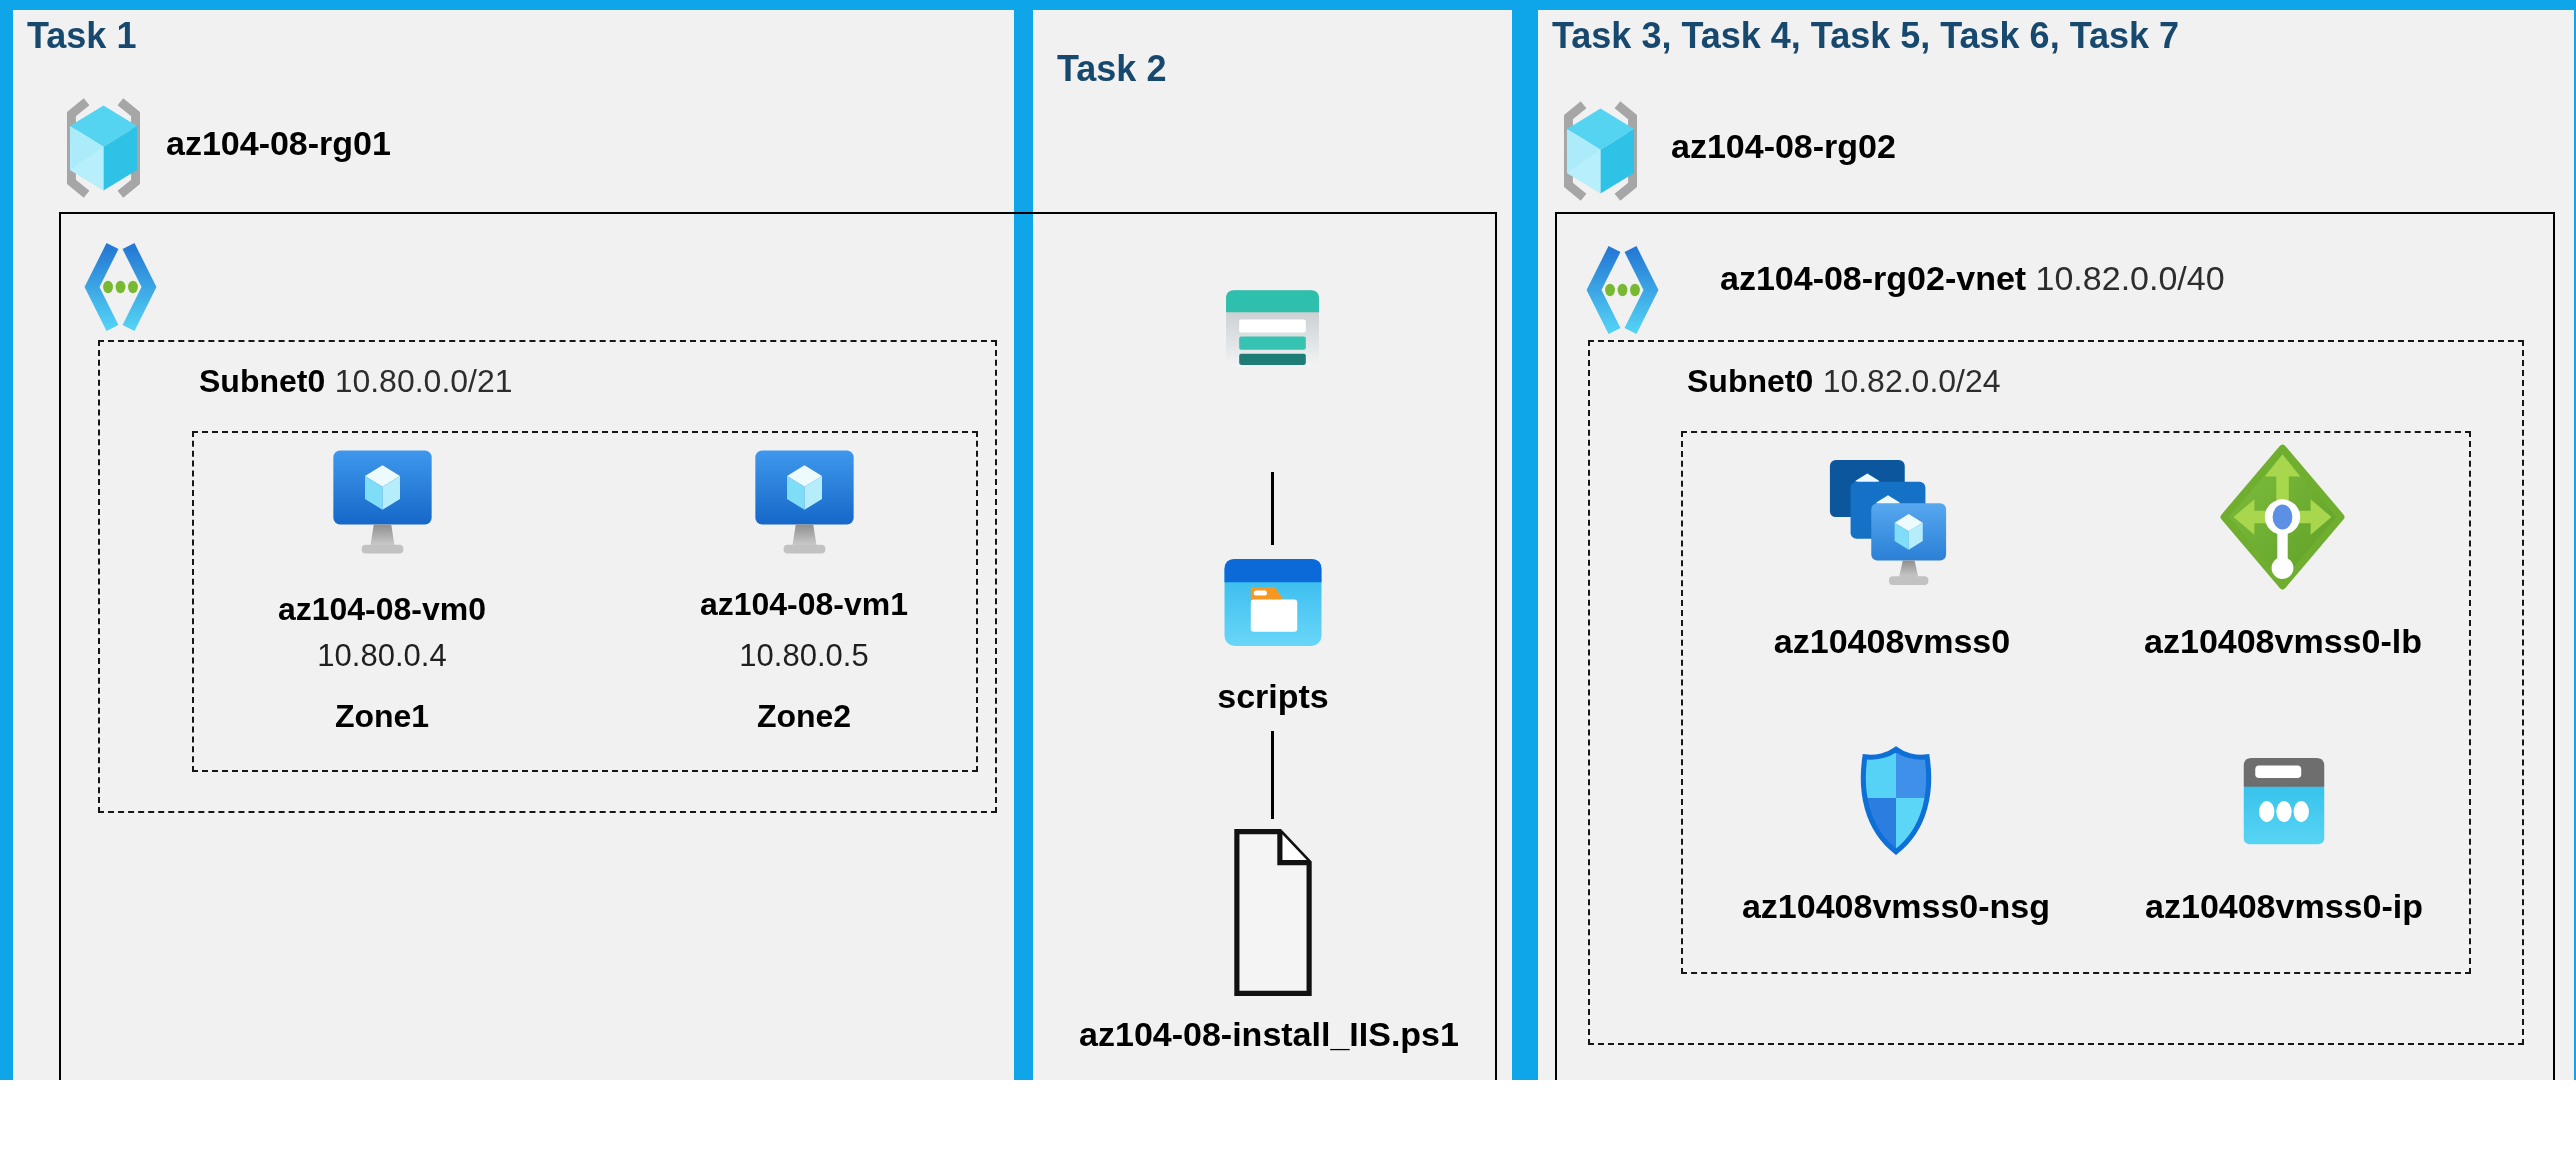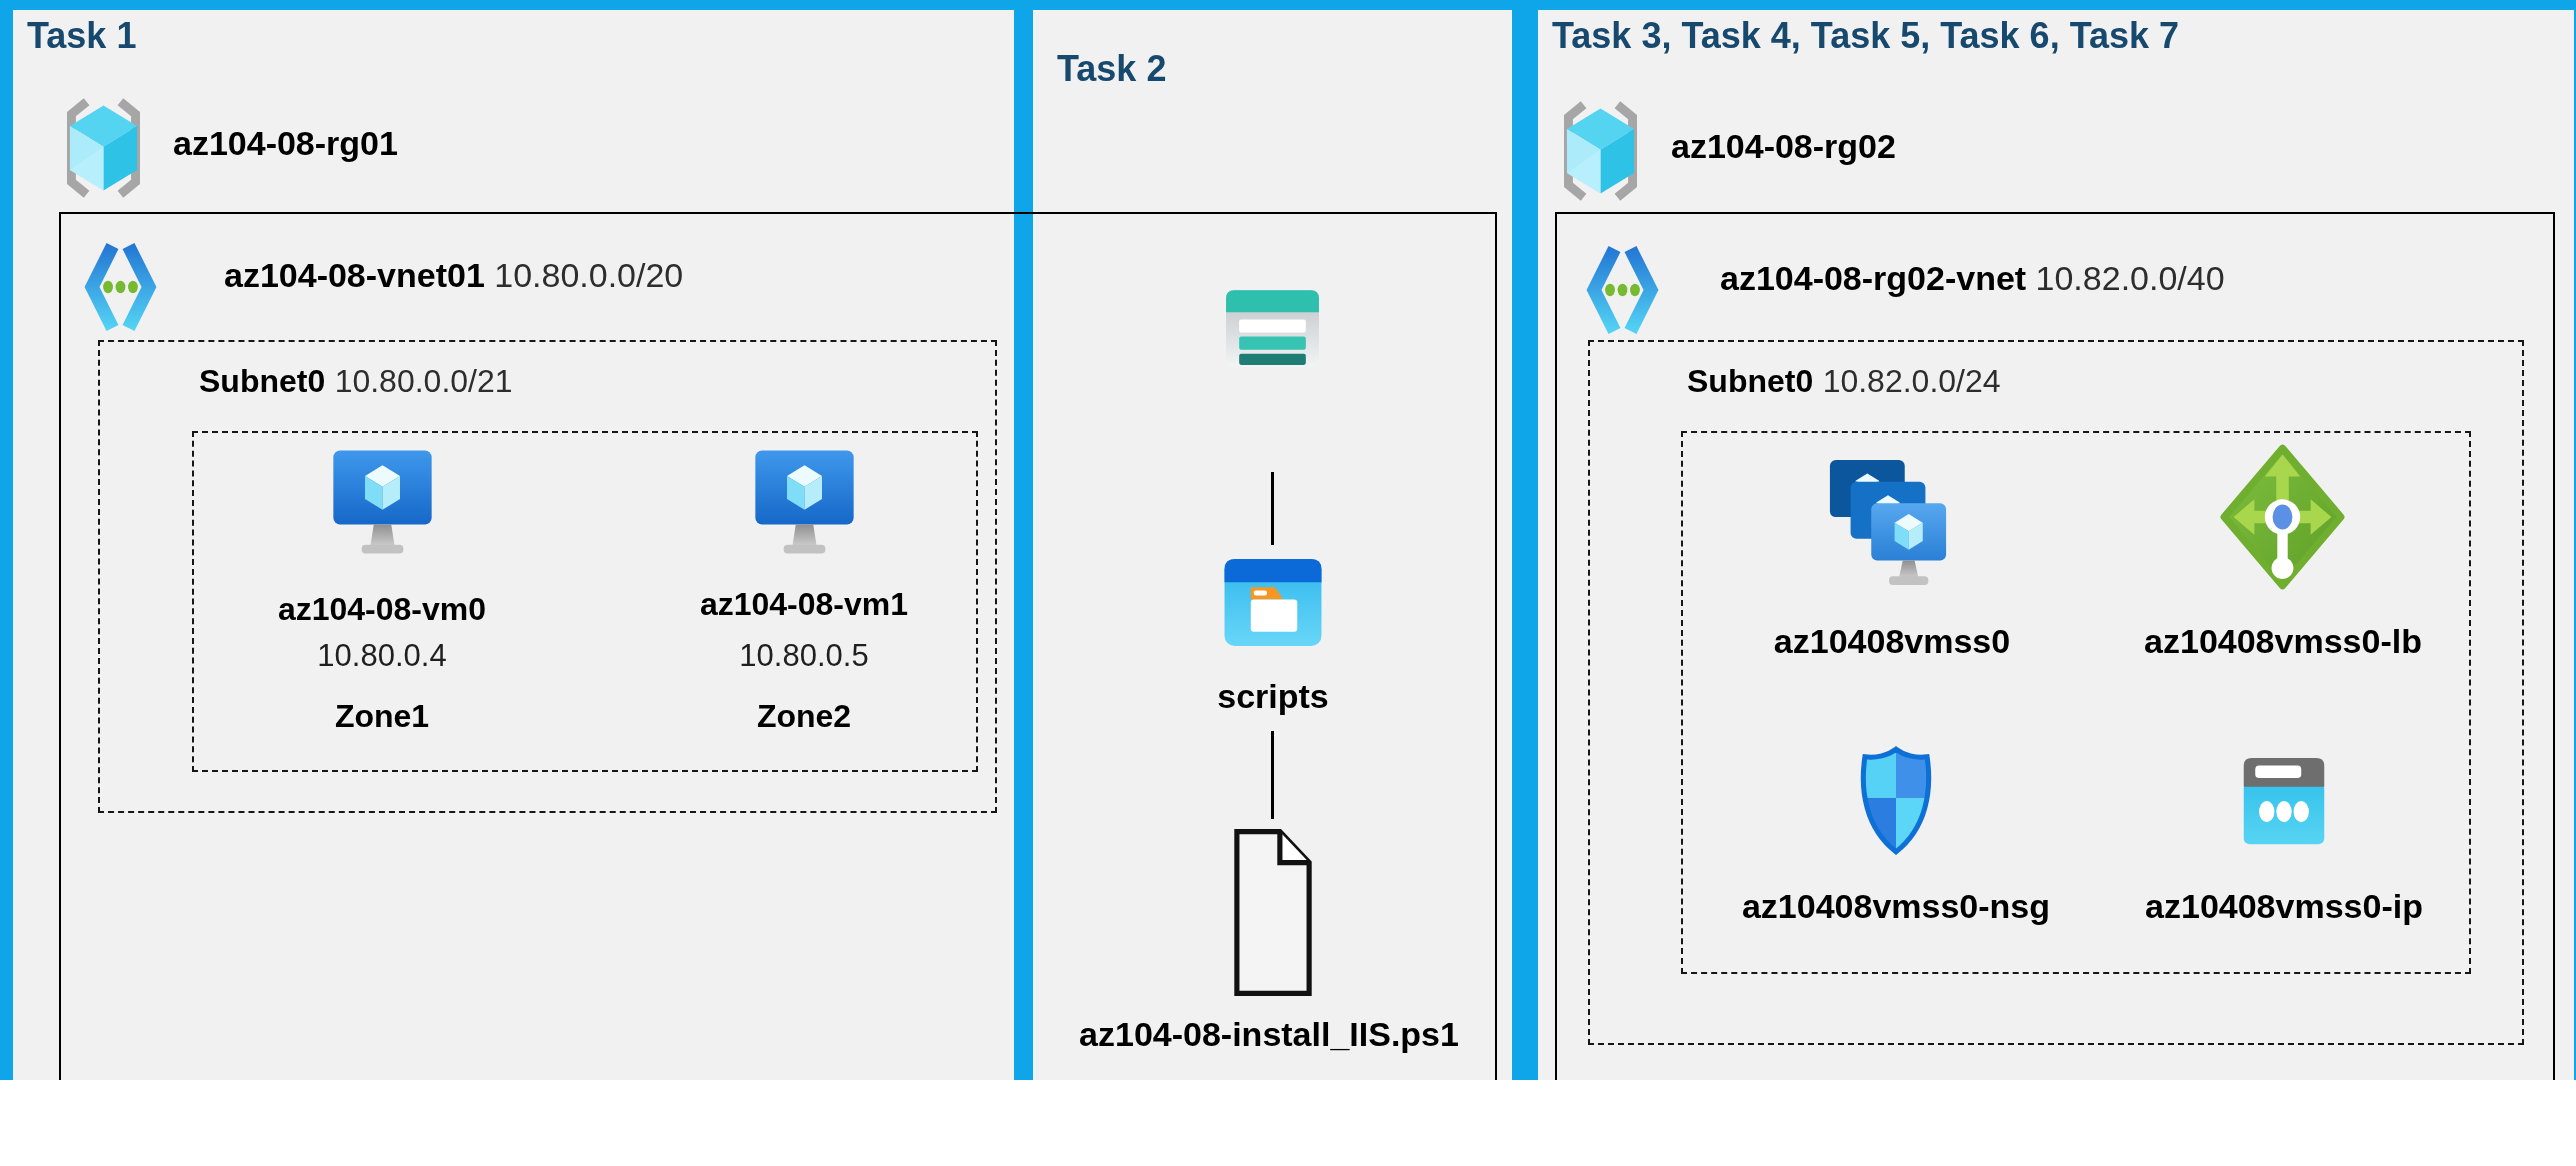--- a/index.html
+++ b/index.html
@@ -81,34 +81,31 @@
 
   <div class="hdr" style="left:27px;top:15px;">Task 1</div>
   <div class="hdr" style="left:1057px;top:8px;margin-top:40px;">Task 2</div>
   <div class="hdr" style="left:1552px;top:15px;">Task 3, Task 4, Task 5, Task 6, Task 7</div>
 
   <svg class="icon" style="left:59px;top:98px;" width="89" height="100" viewBox="0 0 100 112">
     <path d="M31 4 L14 18 V94 L31 108" fill="none" stroke="#A6A6A6" stroke-width="10"></path>
     <path d="M69 4 L86 18 V94 L69 108" fill="none" stroke="#A6A6A6" stroke-width="10"></path>
     <use href="#cubeRg" transform="translate(50,56) scale(1.45)"></use>
   </svg>
-  <div class="lbl" style="left:173px;top:124px;">az104-08-rg01</div>
+  <div class="lbl" style="left:166px;top:124px;">az104-08-rg01</div>
 
   <div class="rect" style="left:59px;top:212px;width:1434px;height:874px;"></div>
 
   <svg class="icon" style="left:76px;top:237px;" width="89" height="100" viewBox="0 0 100 112">
     <path d="M41 10 L18 56 L41 102" fill="none" stroke="url(#gradVnet)" stroke-width="15"></path>
     <path d="M59 10 L82 56 L59 102" fill="none" stroke="url(#gradVnet)" stroke-width="15"></path>
     <ellipse cx="36" cy="56" rx="5.5" ry="7" fill="#77B930"></ellipse>
     <ellipse cx="50" cy="56" rx="5.5" ry="7" fill="#77B930"></ellipse>
     <ellipse cx="64" cy="56" rx="5.5" ry="7" fill="#77B930"></ellipse>
   </svg>
-  <div class="lbl" style="left:224px;top:256px;">
-    <span>az104-08-vnet01</span><span class="cidr">10.80.0.0/20</span>
-  </div>
 
   <div class="dashed" style="left:98px;top:340px;width:895px;height:469px;"></div>
   <div class="lbl sub" style="left:199px;top:363px;">
     <span>Subnet0</span><span class="cidr">10.80.0.0/21</span>
   </div>
 
   <div class="dashed" style="left:192px;top:431px;width:782px;height:337px;"></div>
 
   <svg class="icon" style="left:332px;top:449px;" width="101" height="108" viewBox="0 0 150 160">
     <rect x="2" y="2" width="146" height="110" rx="10" fill="url(#gradVm)"></rect>

